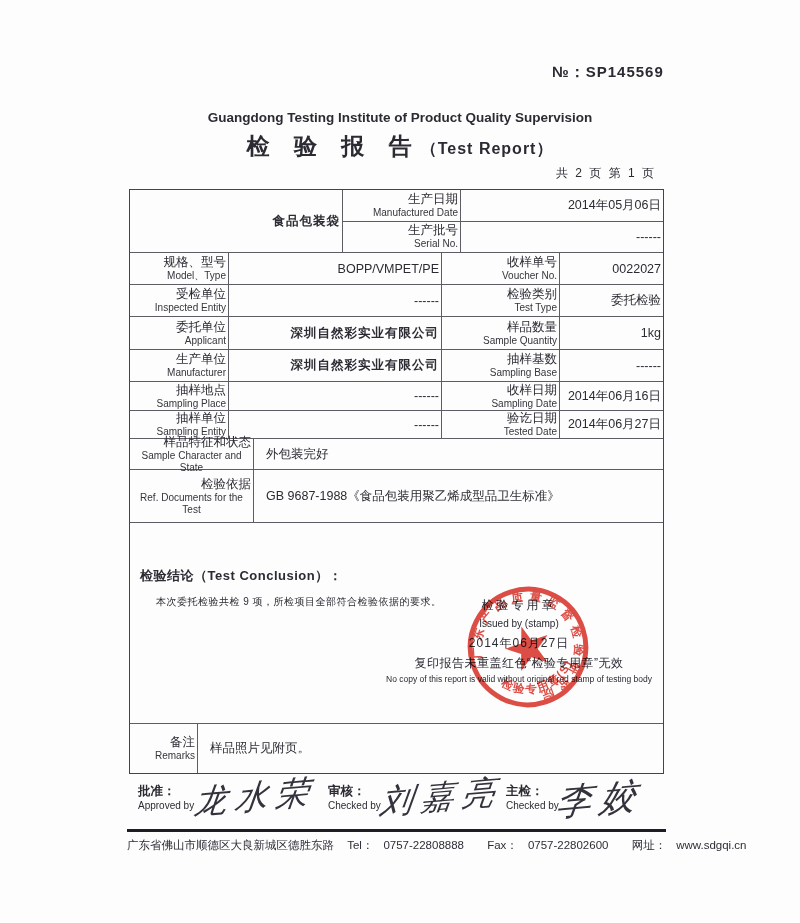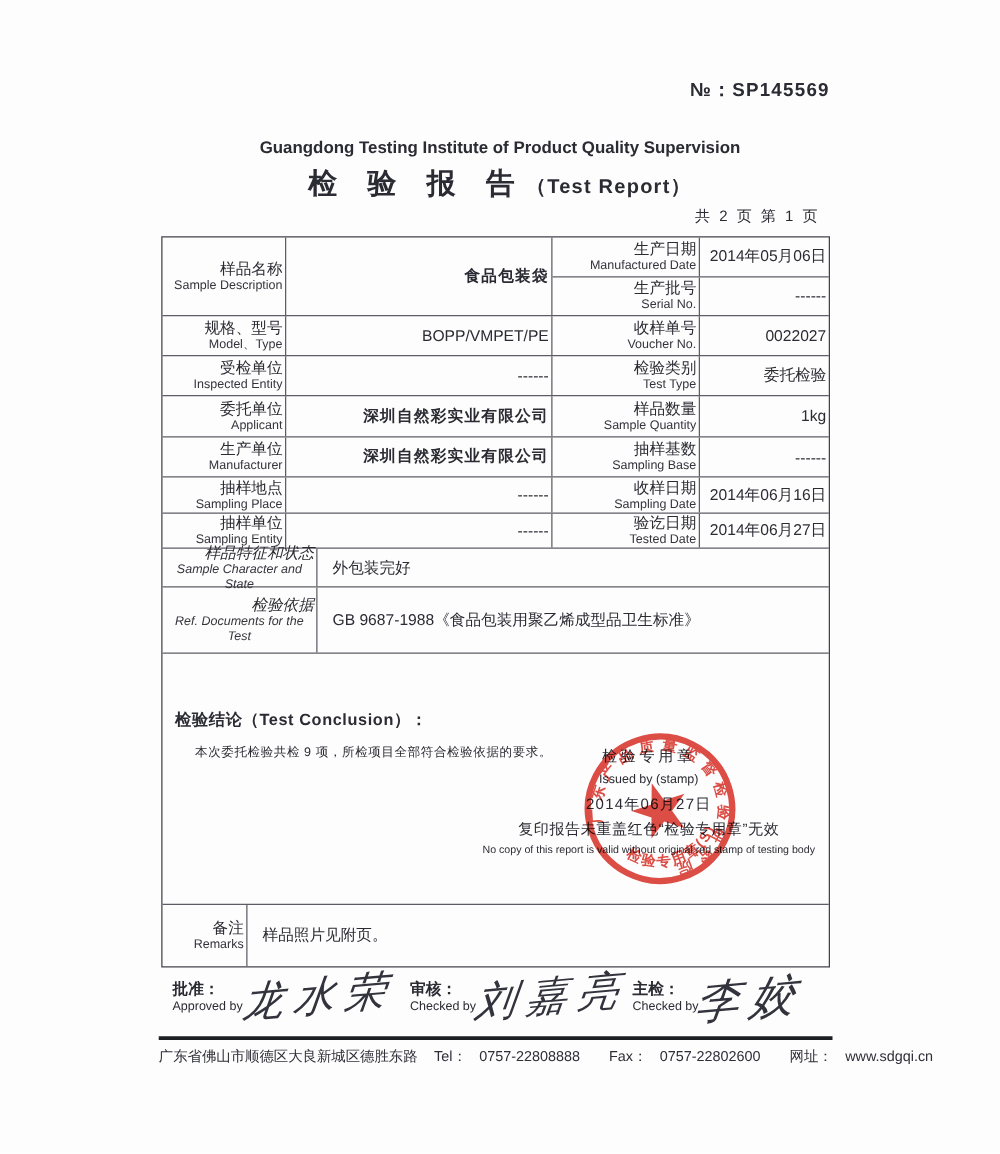--- a/index.html
+++ b/index.html
@@ -24,21 +24,21 @@
   
   .rtable{position:absolute;left:129px;top:189px;width:535px;border:1.5px solid #43434b;background:transparent;}
   .row{display:flex;border-bottom:1px solid var(--bc);}
   .row:last-child{border-bottom:none;}
   .cell{border-right:1px solid var(--bc);display:flex;flex-direction:column;align-items:flex-end;justify-content:center;text-align:center;padding:1px 2px;}
   .cell:last-child{border-right:none;}
   .c1{width:99px;}
   .c2{width:213px;}
   .c3{width:118px;}
   .c4{flex:1;}
-  .wlab{width:124px;font-style:italic;}
+  .wlab{width:124px;}
   .nlab{width:68px;}
   .grow{flex:1;}
   .lab-cn{font-size:12.5px;line-height:15px;}
   .lab-en{font-size:10px;line-height:12px;color:#34343c;}
   .val{font-size:12.5px;}
   .bold{font-weight:bold;letter-spacing:1px;}
   .leftval{align-items:flex-start;text-align:left;padding-left:12px;}
   .subcol{display:flex;flex-direction:column;flex:1;padding:0;}
   .subrow{display:flex;flex:1;border-bottom:1px solid var(--bc);}
   .subrow:last-child{border-bottom:none;}
@@ -81,24 +81,20 @@
   </div>
   <div class="org-en">Guangdong Testing Institute of Product Quality Supervision</div>
   <div class="doc-title">
     <span class="cn">检 验 报 告</span><span class="en">（Test Report）</span>
   </div>
   <div class="pagination">共 2 页 第 1 页</div>
 
   <div class="rtable">
 
     <div class="row" style="height:63px;">
-      <div class="cell c1">
-        <span class="lab-cn">样品名称</span>
-        <span class="lab-en">Sample Description</span>
-      </div>
       <div class="cell c2">
         <span class="val bold">食品包装袋</span>
       </div>
       <div class="subcol">
         <div class="subrow">
           <div class="cell c3" style="border-left:none;">
             <span class="lab-cn">生产日期</span>
             <span class="lab-en">Manufactured Date</span>
           </div>
           <div class="cell c4">

